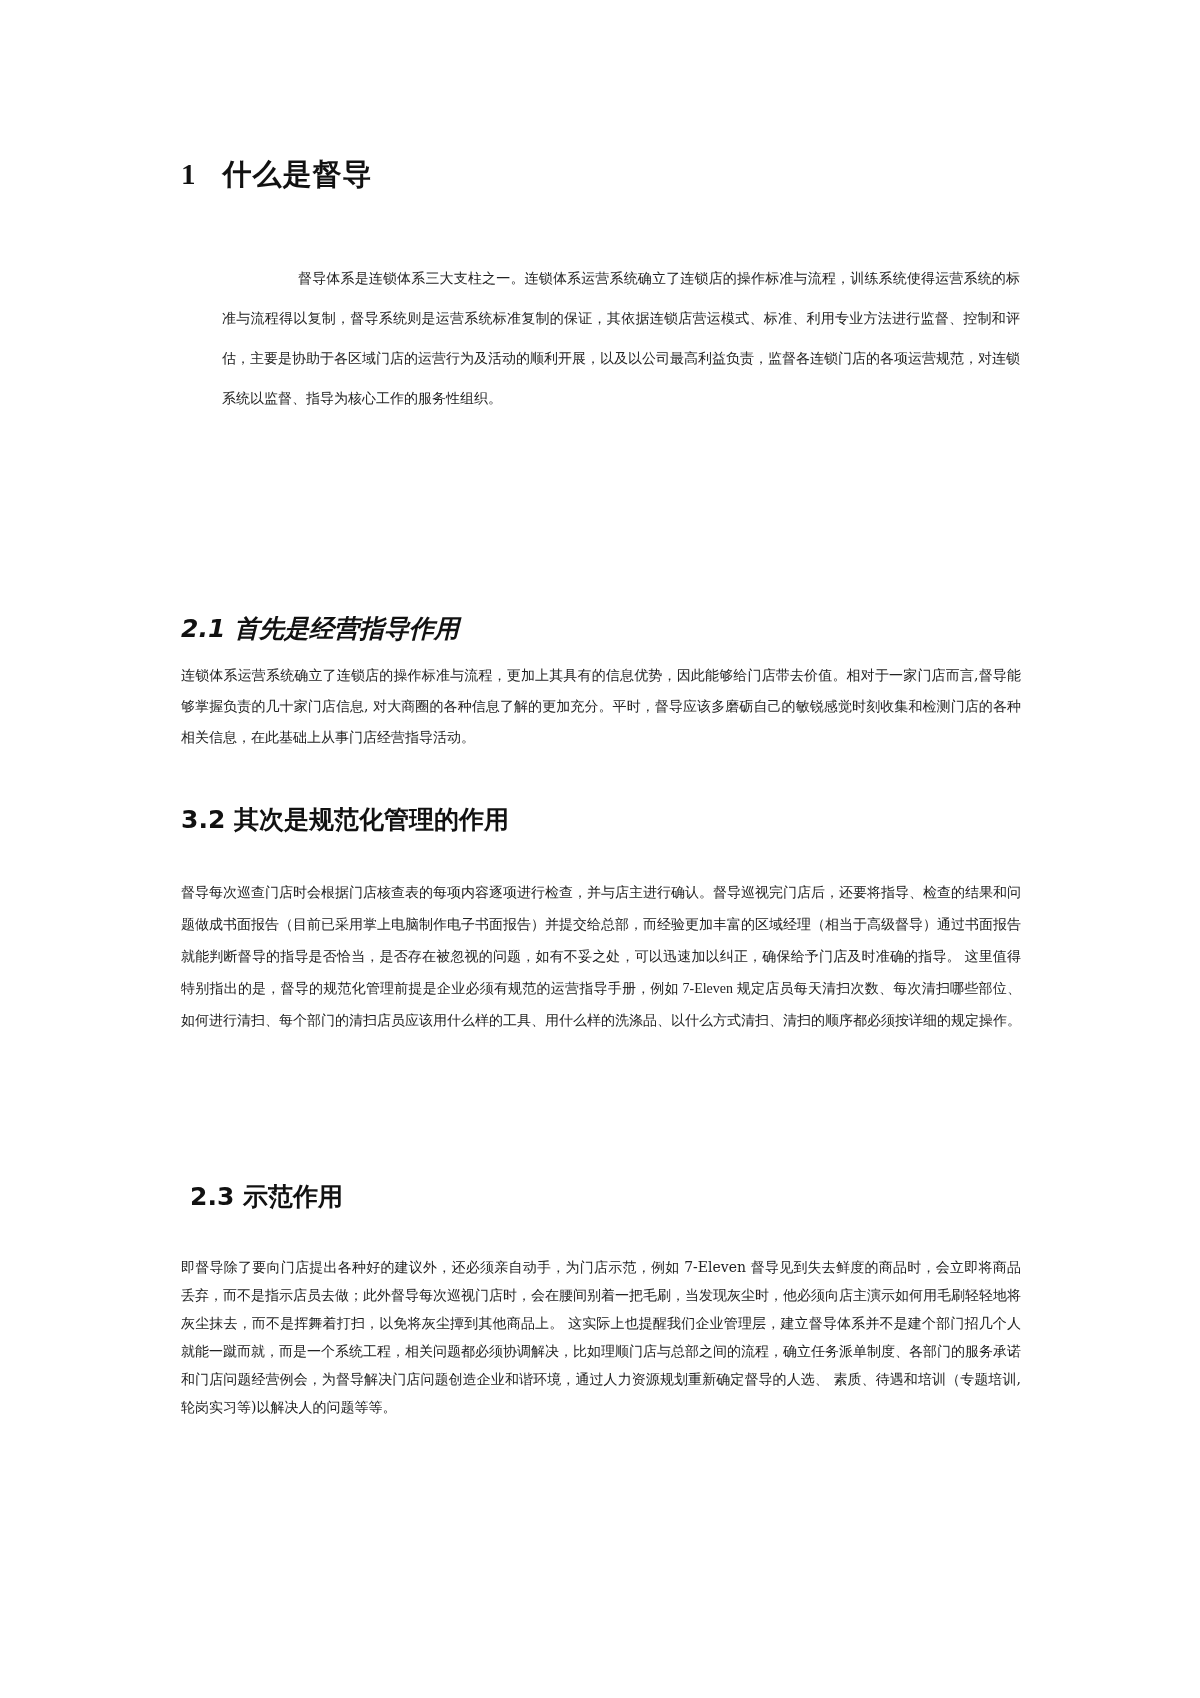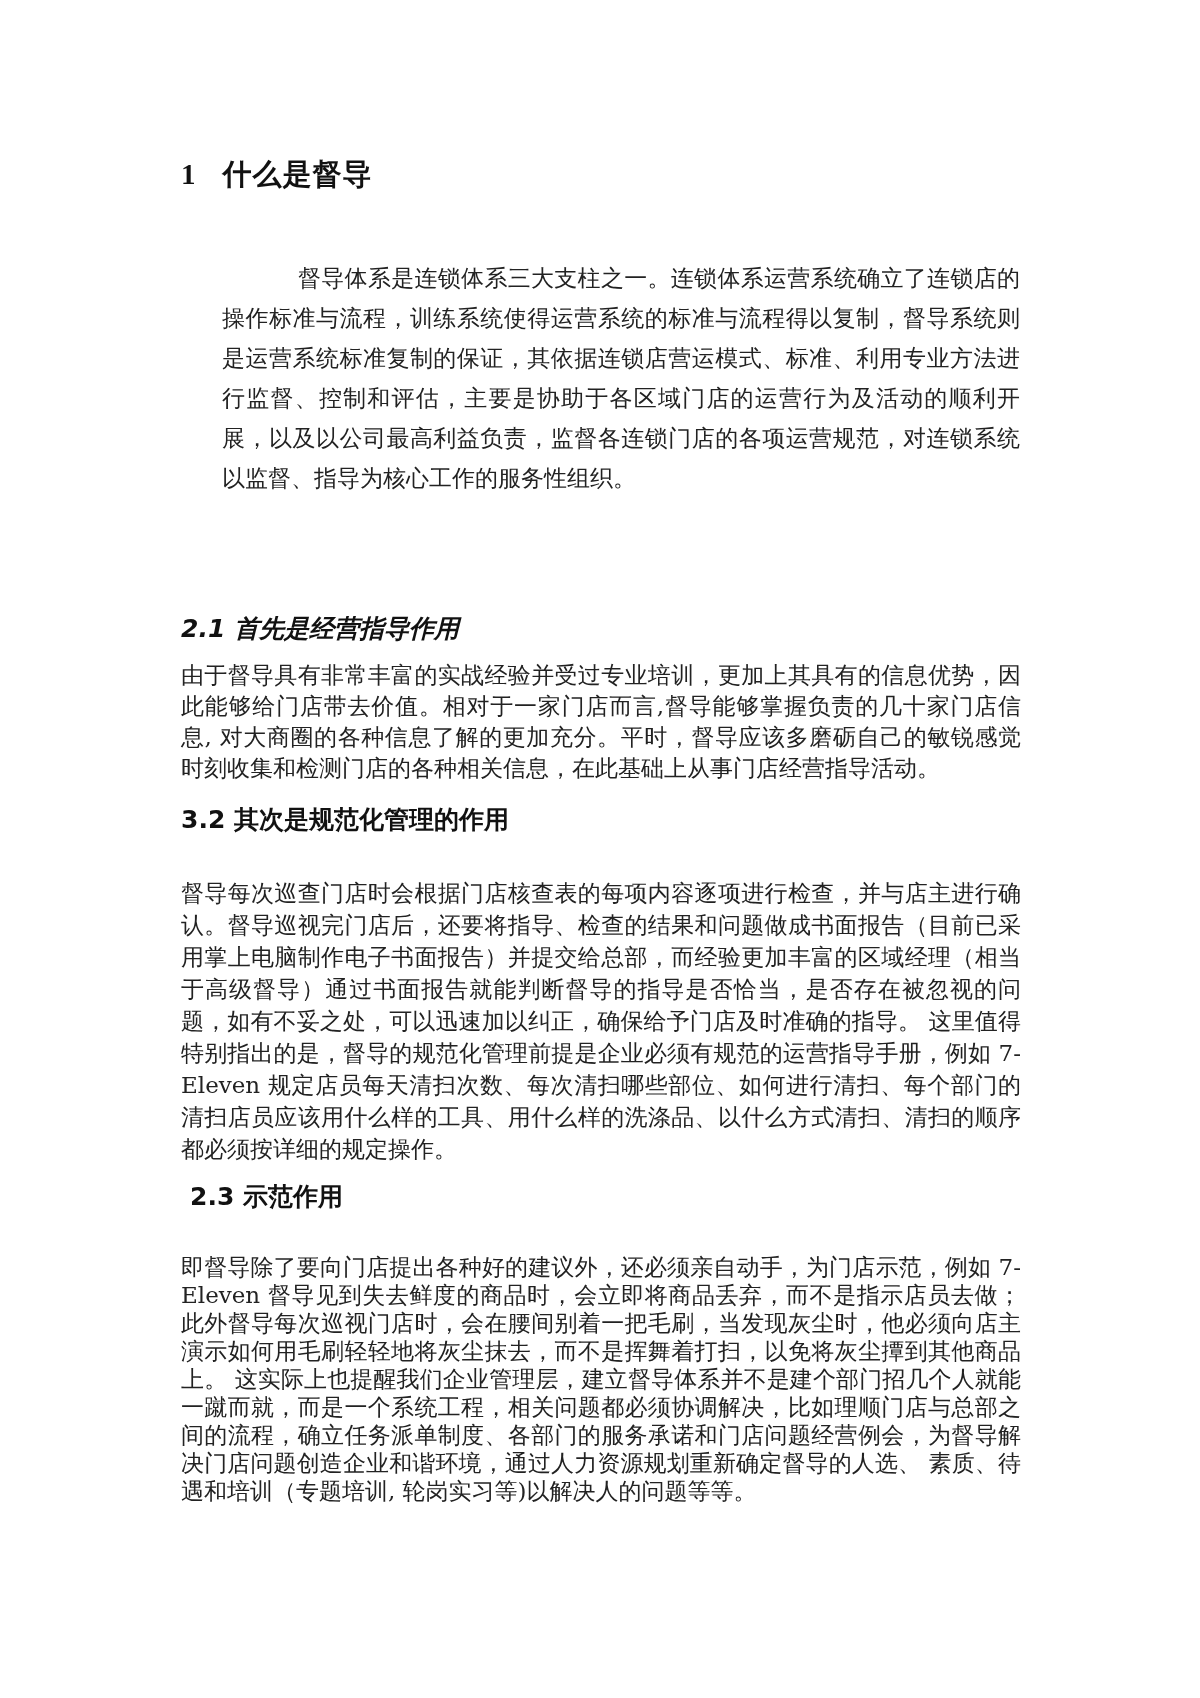--- a/index.html
+++ b/index.html
@@ -1,44 +1,44 @@
 <!DOCTYPE html>
 <html><head>
   <meta charset="utf-8">
   <style>
     html, body { margin: 0; padding: 0; background: #ffffff; }
     body { width: 1200px; height: 1698px; position: relative; overflow: hidden; color: #1a1a1a; font-family: "DejaVu Serif", "Liberation Serif", serif; }
     .page { position: absolute; left: 0; top: 0; width: 1200px; height: 1698px; }
     .h1 { position: absolute; left: 181px; font-family: "DejaVu Sans", "Liberation Sans", sans-serif; font-weight: bold; font-size: 29px; color: #111; letter-spacing: 1px; white-space: nowrap; }
     .h1 .num { font-family: "Liberation Serif", serif; font-weight: bold; margin-right: 26px; }
     .h2 { position: absolute; left: 181px; font-family: "DejaVu Sans", "Liberation Sans", sans-serif; font-weight: bold; font-size: 25px; color: #111; white-space: nowrap; }
-    .para { position: absolute; left: 181px; width: 840px; font-size: 23px; color: #222; text-align: justify; text-justify: inter-character; }
+    .para { position: absolute; left: 181px; width: 840px; font-size: 14px; color: #222; text-align: justify; text-justify: inter-character; }
     .para p { margin: 0; }
     .p1 { left: 222px; width: 798px; top: 258px; line-height: 40px; text-indent: 76px; }
     .p21 { top: 660px; line-height: 31px; }
-    .p22 { top: 877px; line-height: 32px; }
+    .p22 { top: 877px; line-height: 32px; font-family: Liberation Serif, serif; }
     .p23 { top: 1253px; line-height: 28px; }
   </style>
 </head>
 <body>
 
 <div class="page">
 
   <div class="h1" style="top:155px;">
     <span class="num">1</span><span>什么是督导</span>
   </div>
 
   <div class="para p1">
     <p>督导体系是连锁体系三大支柱之一。连锁体系运营系统确立了连锁店的操作标准与流程，训练系统使得运营系统的标准与流程得以复制，督导系统则是运营系统标准复制的保证，其依据连锁店营运模式、标准、利用专业方法进行监督、控制和评估，主要是协助于各区域门店的运营行为及活动的顺利开展，以及以公司最高利益负责，监督各连锁门店的各项运营规范，对连锁系统以监督、指导为核心工作的服务性组织。</p>
   </div>
 
 
   <div class="h2" style="top:612px;font-style:italic;">2.1 首先是经营指导作用</div>
   <div class="para p21">
-    <p>由于督导具有非常丰富的实战经验并受过专业培训，更加上其具有的信息优势，因此能够给门店带去价值。相对于一家门店而言,督导能够掌握负责的几十家门店信息, 对大商圈的各种信息了解的更加充分。平时，督导应该多磨砺自己的敏锐感觉时刻收集和检测门店的各种相关信息，在此基础上从事门店经营指导活动。</p>
+    <p>连锁体系运营系统确立了连锁店的操作标准与流程，更加上其具有的信息优势，因此能够给门店带去价值。相对于一家门店而言,督导能够掌握负责的几十家门店信息, 对大商圈的各种信息了解的更加充分。平时，督导应该多磨砺自己的敏锐感觉时刻收集和检测门店的各种相关信息，在此基础上从事门店经营指导活动。</p>
   </div>
 
   <div class="h2" style="top:803px;">3.2 其次是规范化管理的作用</div>
   <div class="para p22">
     <p>督导每次巡查门店时会根据门店核查表的每项内容逐项进行检查，并与店主进行确认。督导巡视完门店后，还要将指导、检查的结果和问题做成书面报告（目前已采用掌上电脑制作电子书面报告）并提交给总部，而经验更加丰富的区域经理（相当于高级督导）通过书面报告就能判断督导的指导是否恰当，是否存在被忽视的问题，如有不妥之处，可以迅速加以纠正，确保给予门店及时准确的指导。 这里值得特别指出的是，督导的规范化管理前提是企业必须有规范的运营指导手册，例如 7-Eleven 规定店员每天清扫次数、每次清扫哪些部位、如何进行清扫、每个部门的清扫店员应该用什么样的工具、用什么样的洗涤品、以什么方式清扫、清扫的顺序都必须按详细的规定操作。</p>
   </div>
 
   <div class="h2" style="top:1180px; left:190px;">2.3 示范作用</div>
   <div class="para p23">
     <p>即督导除了要向门店提出各种好的建议外，还必须亲自动手，为门店示范，例如 7-Eleven 督导见到失去鲜度的商品时，会立即将商品丢弃，而不是指示店员去做；此外督导每次巡视门店时，会在腰间别着一把毛刷，当发现灰尘时，他必须向店主演示如何用毛刷轻轻地将灰尘抹去，而不是挥舞着打扫，以免将灰尘撢到其他商品上。 这实际上也提醒我们企业管理层，建立督导体系并不是建个部门招几个人就能一蹴而就，而是一个系统工程，相关问题都必须协调解决，比如理顺门店与总部之间的流程，确立任务派单制度、各部门的服务承诺和门店问题经营例会，为督导解决门店问题创造企业和谐环境，通过人力资源规划重新确定督导的人选、 素质、待遇和培训（专题培训, 轮岗实习等)以解决人的问题等等。</p>

